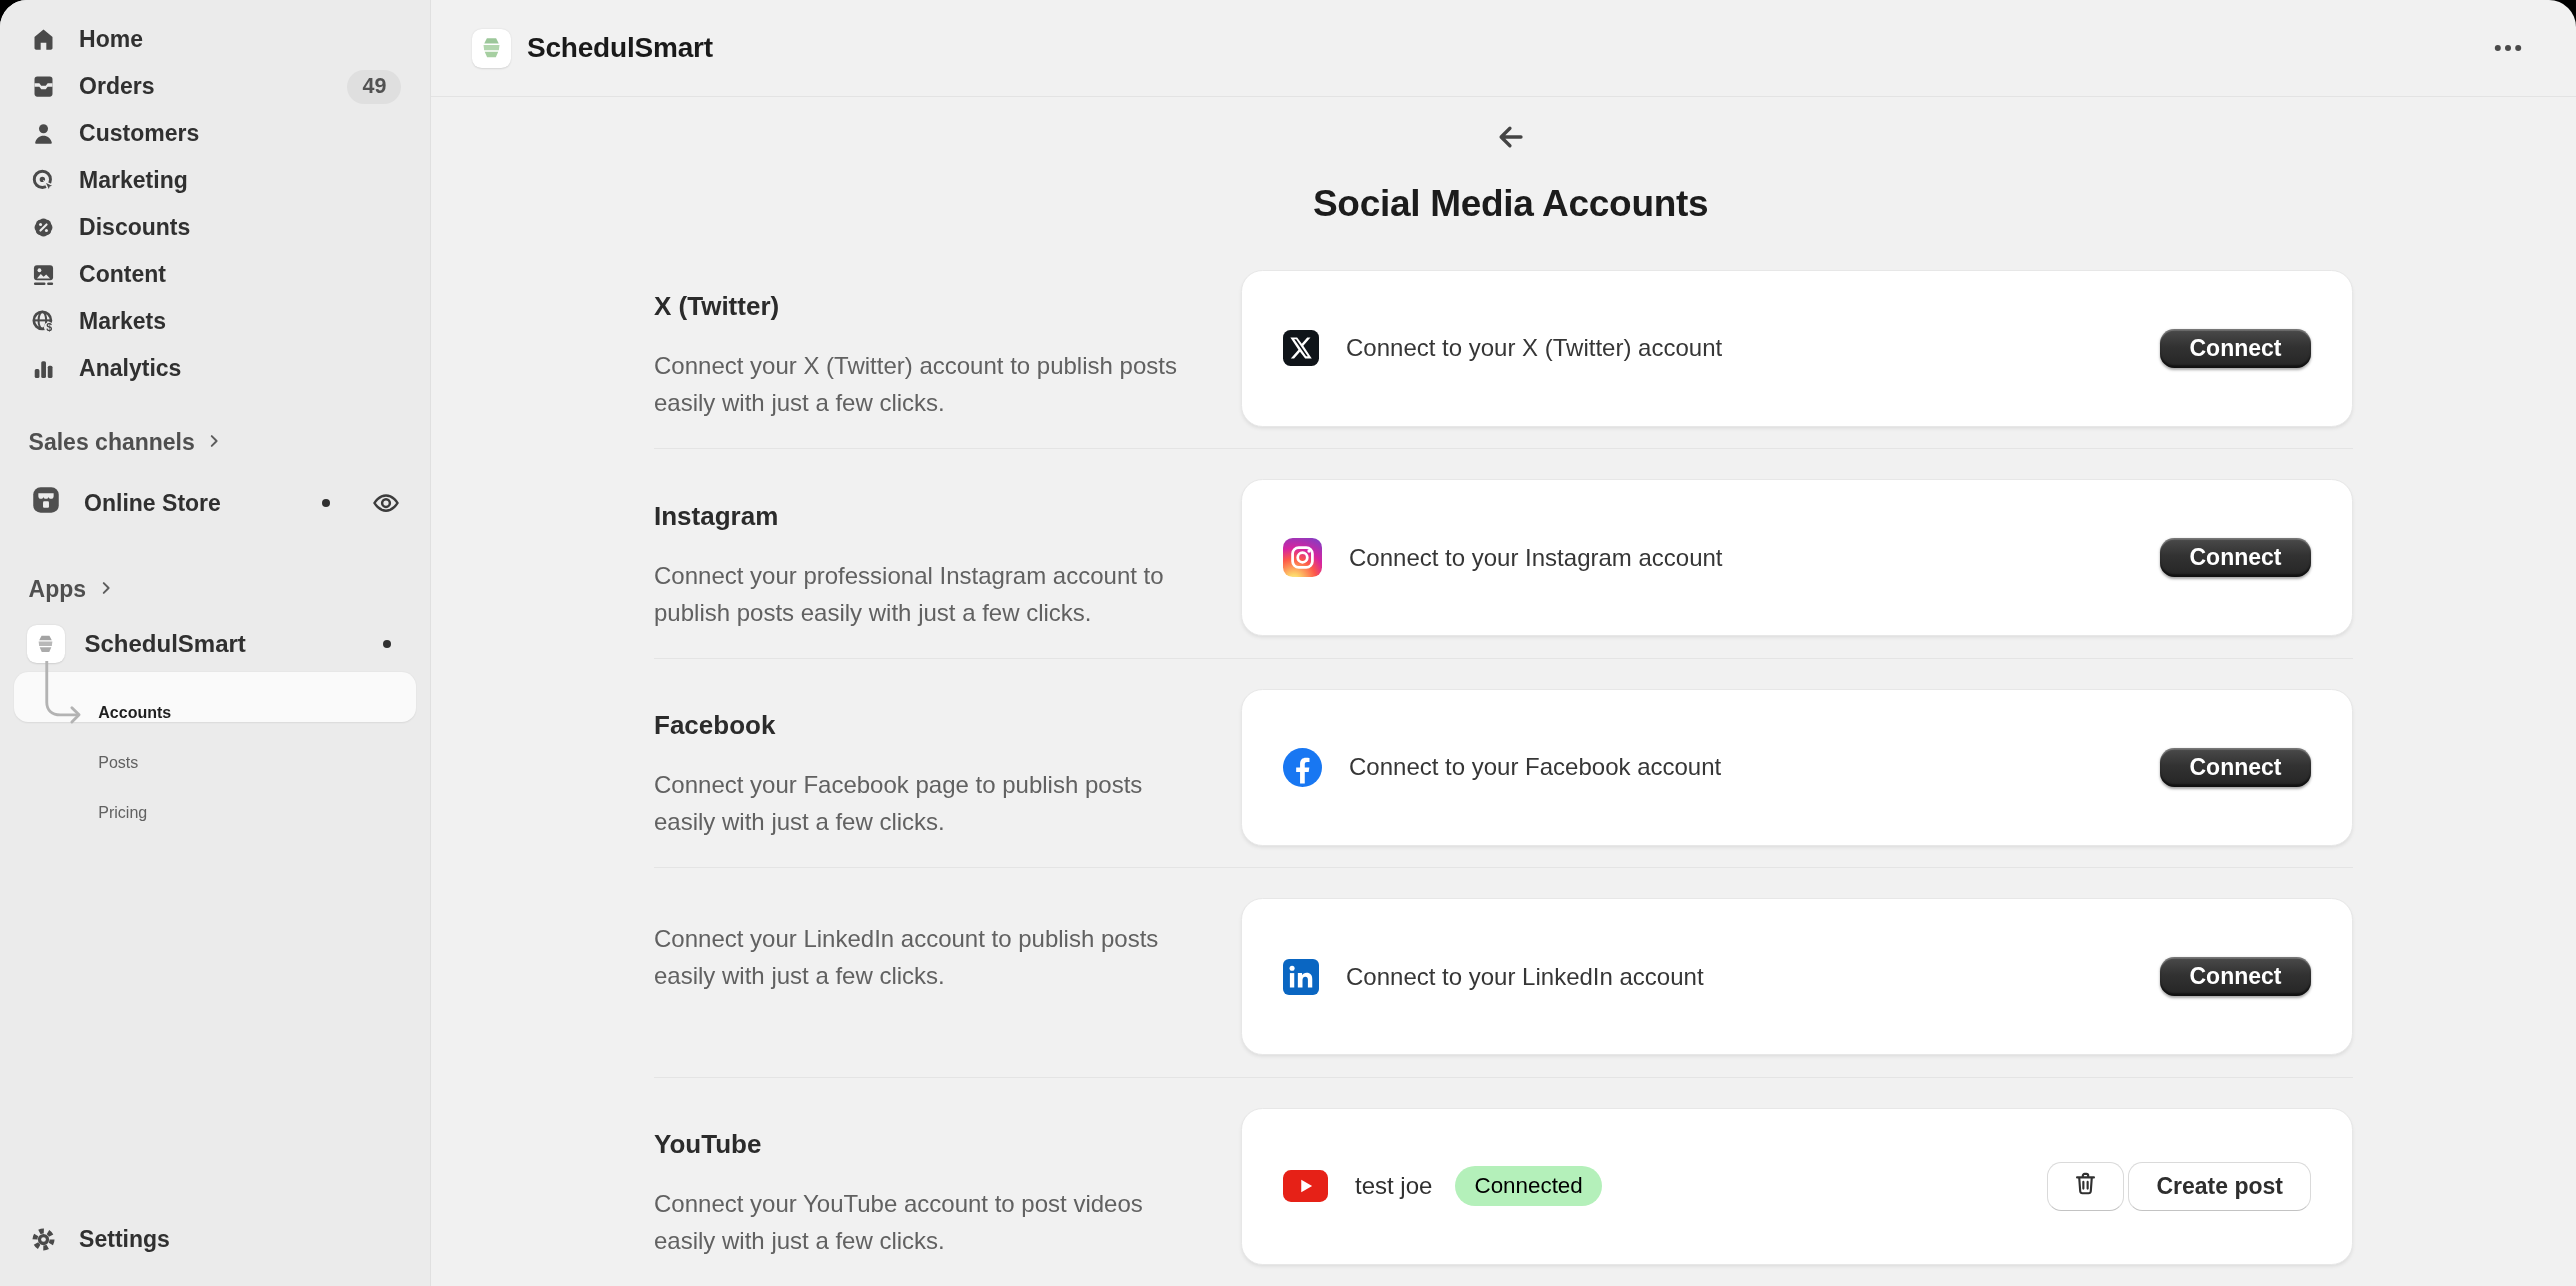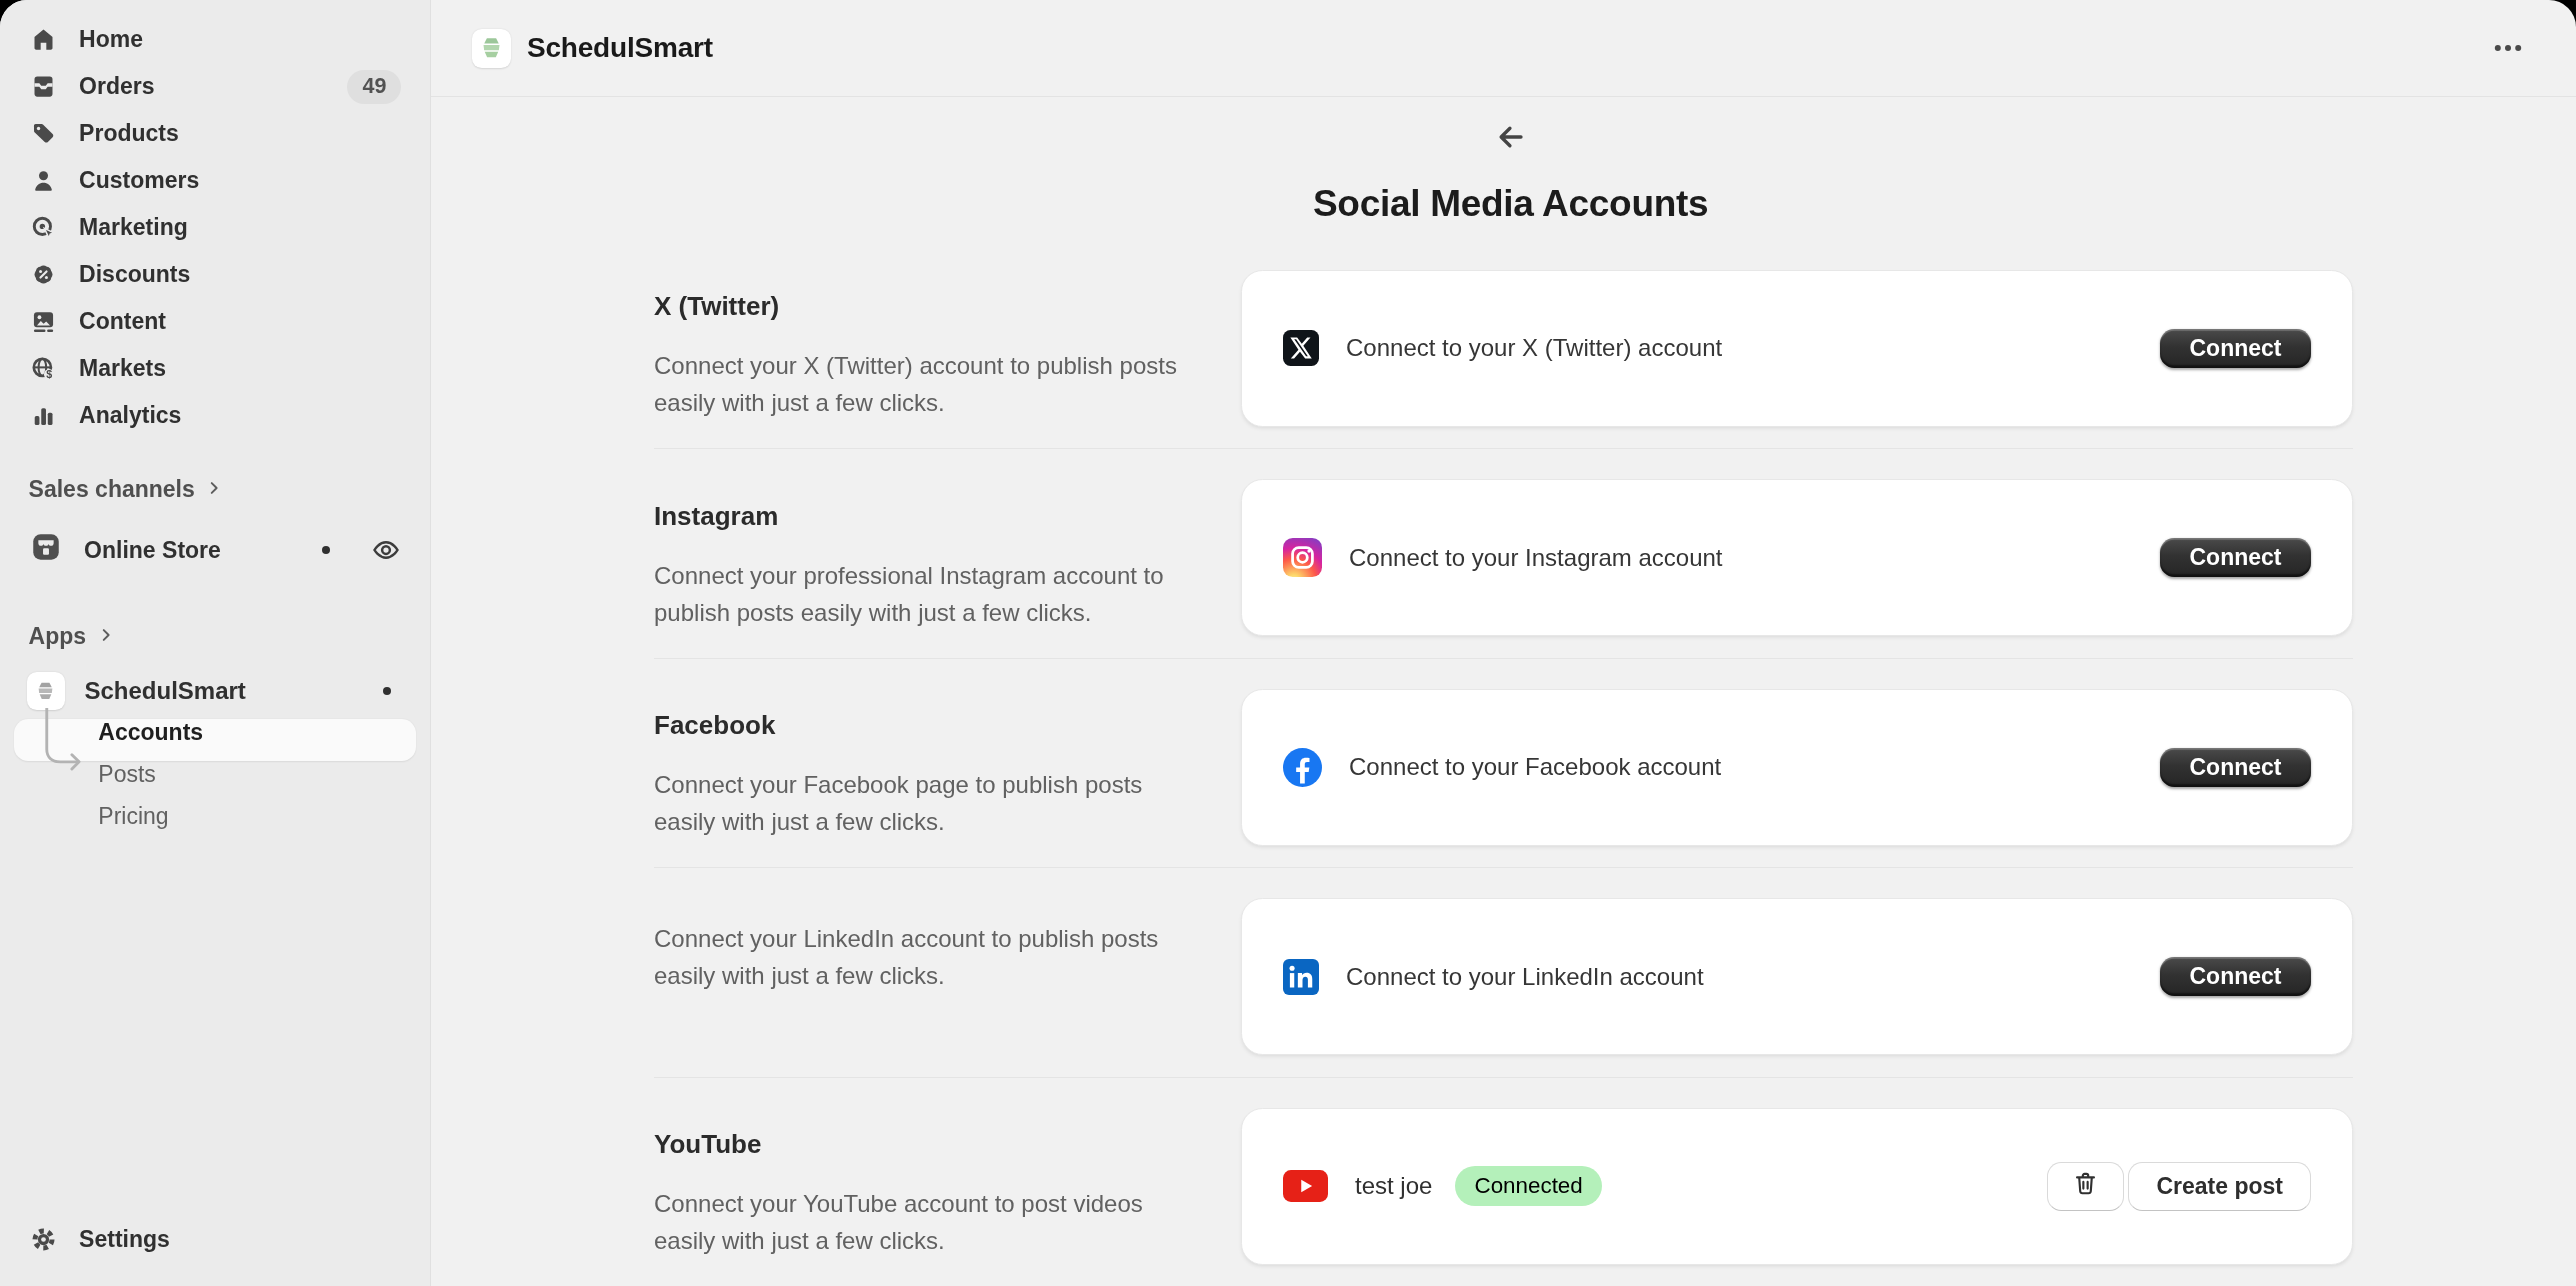--- a/index.html
+++ b/index.html
@@ -69,23 +69,23 @@
   .app-tile {
     width:38px; height:38px; border-radius:9.8px; background:#fff;
     display:flex; align-items:center; justify-content:center;
     box-shadow:0 0.9px 1.8px rgba(0,0,0,.12);
   }
   .subnav { position:relative; }
   .connector {
     position:absolute; left:29px; top:-10.7px; pointer-events:none;
   }
   .subnav-item {
-    height:42px; display:flex; align-items:flex-start;
+    height:50px; display:flex; align-items:flex-end;
     padding:0 14.3px 0 84px; border-radius:14.3px;
-    font-size:23px; color:#616161; cursor:pointer;
+    font-size:16px; color:#616161; cursor:pointer;
   }
   .subnav-item.active {
     background:#fafafa; color:#1f1f1f; font-weight:700;
     box-shadow:0 0.9px 1.8px rgba(0,0,0,.08);
   }
   .settings-item { margin-top:auto; }
 
   
   .main { flex:1; display:flex; flex-direction:column; min-width:0; }
   .app-header {
@@ -184,29 +184,20 @@
       <span class="ico">
         <svg width="27" height="27" viewBox="0 0 24 24">
             <path fill="#4a4a4a" d="M6.5 3h11A2.5 2.5 0 0 1 20 5.5v13a2.5 2.5 0 0 1-2.5 2.5h-11A2.5 2.5 0 0 1 4 18.5v-13A2.5 2.5 0 0 1 6.5 3Z"></path>
             <path fill="#ebebeb" d="M4 9.2h4.3l1.7 2.2h4L15.7 9.2H20v3h-4.3l-1.7 2.2H10L8.3 12.2H4Z"></path>
           </svg>
       </span>
       <span>Orders</span>
       <span class="count-badge">49</span>
     </div>
 
-    <div class="nav-item">
-      <span class="ico">
-        <svg width="27" height="27" viewBox="0 0 24 24">
-            <path fill="#4a4a4a" d="M3.5 5c0-.8.7-1.5 1.5-1.5h5.4c.4 0 .8.2 1.1.4l8.6 8.6c.8.8.8 2 0 2.8l-4.2 4.2c-.8.8-2 .8-2.8 0L4 10.9c-.3-.3-.4-.7-.4-1.1Z"></path>
-            <circle cx="7.6" cy="7.6" r="1.5" fill="#ebebeb"></circle>
-          </svg>
-      </span>
-      <span>Products</span>
-    </div>
 
     <div class="nav-item">
       <span class="ico">
         <svg width="27" height="27" viewBox="0 0 24 24">
             <circle cx="12" cy="7.8" r="4" fill="#4a4a4a"></circle>
             <path fill="#4a4a4a" d="M4.6 20.2c.9-4.1 4-6.2 7.4-6.2s6.5 2.1 7.4 6.2c.1.4-.2.8-.6.8H5.2c-.4 0-.7-.4-.6-.8Z"></path>
           </svg>
       </span>
       <span>Customers</span>
     </div>

